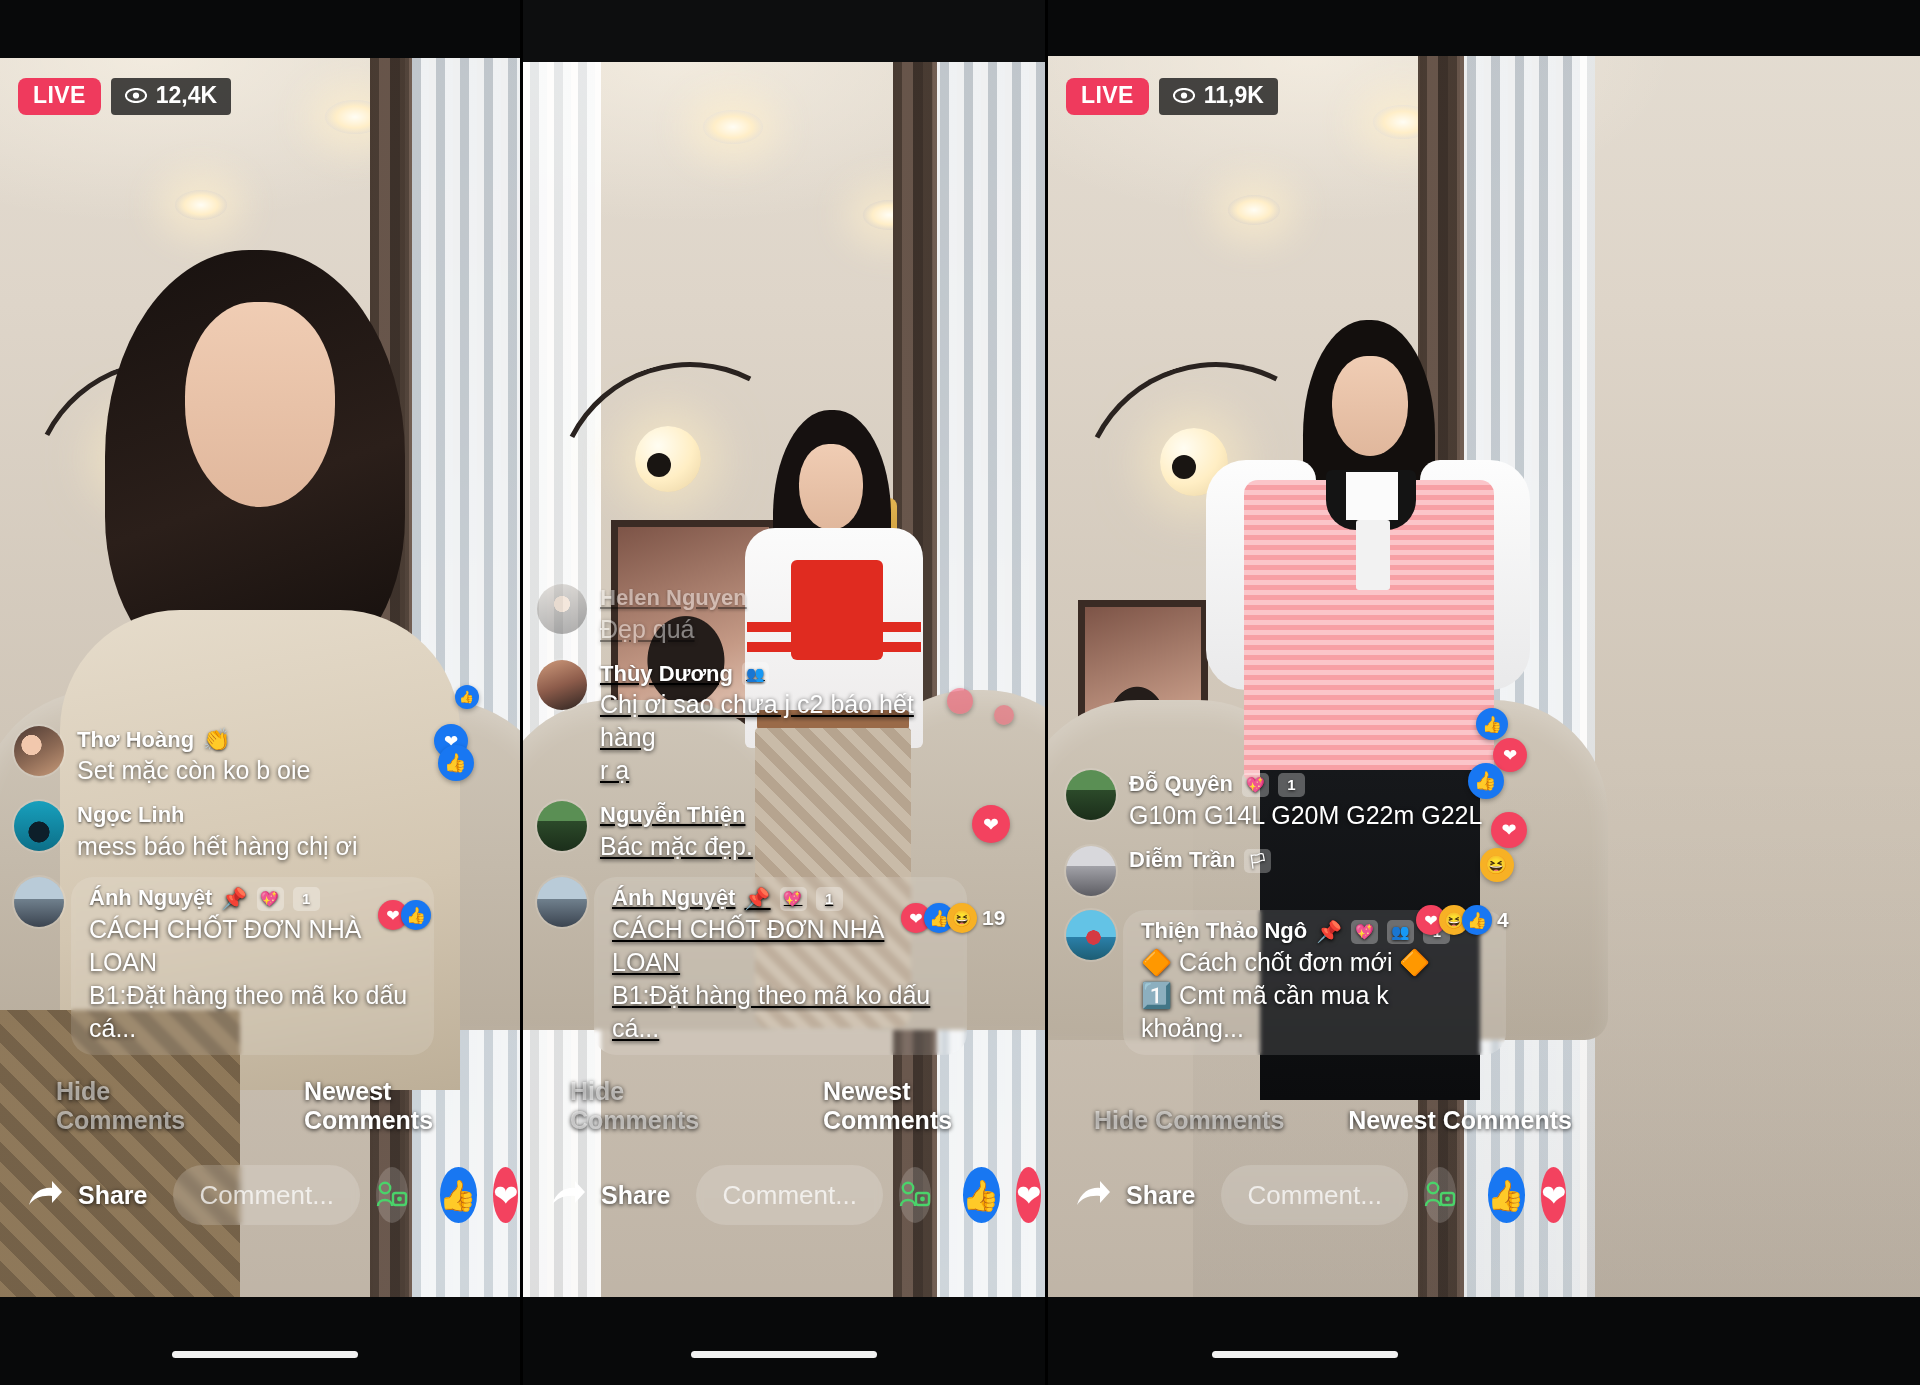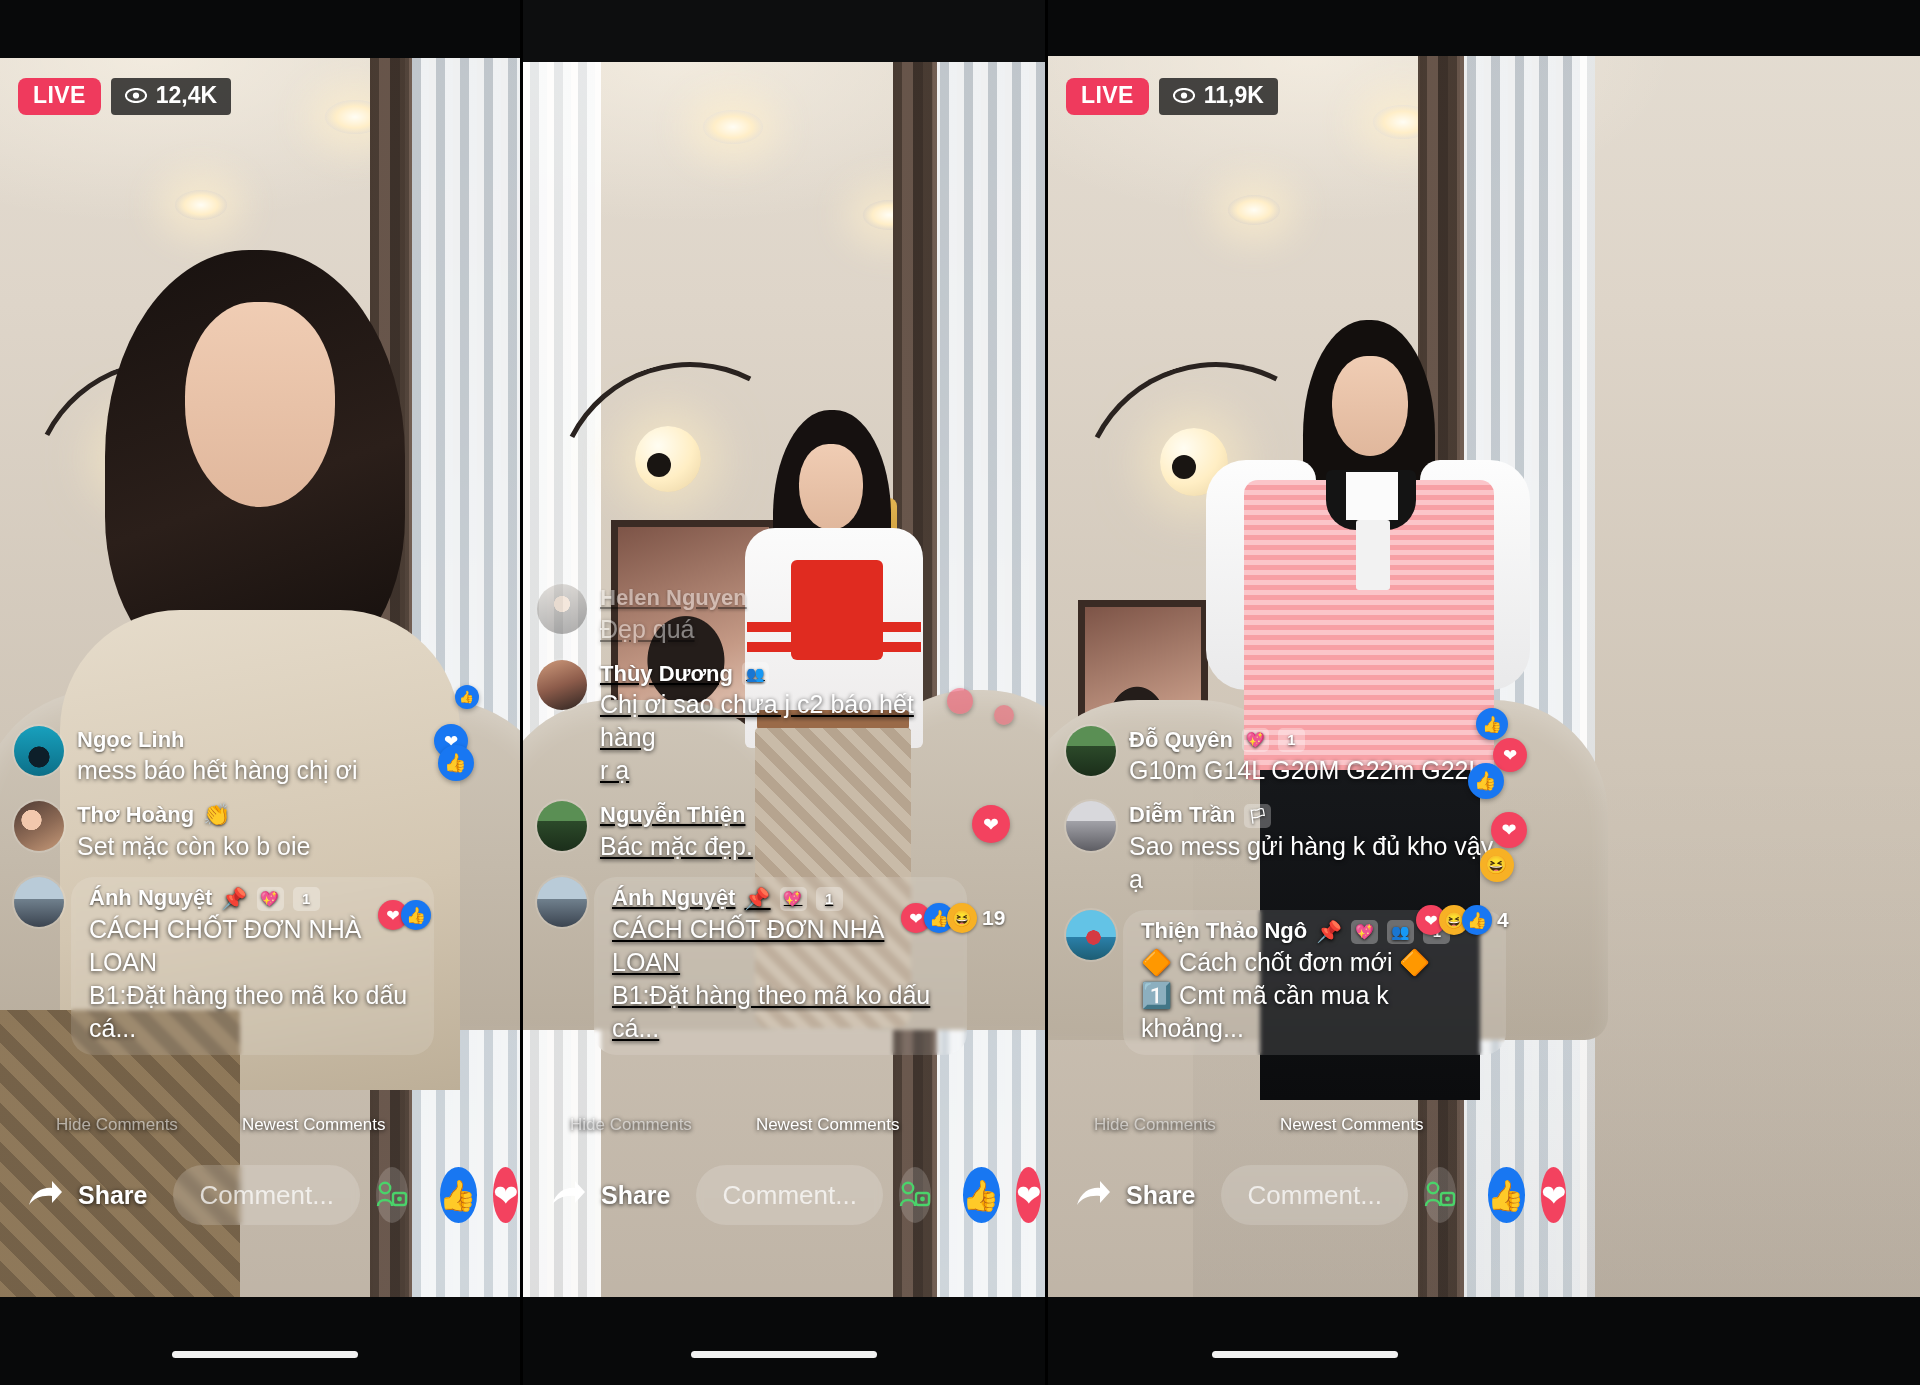--- a/index.html
+++ b/index.html
@@ -179,21 +179,21 @@
   .rx-count{ color:#fff; font-size:21px; font-weight:700; margin-left:5px;
              text-shadow:0 1px 3px rgba(0,0,0,.7); }
 
   
   .float-rx{ position:absolute; border-radius:50%; display:flex;
              align-items:center; justify-content:center; z-index:9;
              box-shadow:0 2px 5px rgba(0,0,0,.3); }
 
   
   .ctrl-row{ position:absolute; z-index:9; display:flex; gap:40px; align-items:center;}
-  .ctrl{ font-size:17px; font-weight:400; text-shadow:0 1px 4px rgba(0,0,0,.85);padding-left:24px; }
+  .ctrl{ font-size:25px; font-weight:700; text-shadow:0 1px 4px rgba(0,0,0,.85);padding-left:24px; }
   .ctrl.dim{ color:rgba(255,255,255,.55); }
   .ctrl.bright{ color:#ffffff; }
 
   
   .bottombar{
     position:absolute; left:0; right:0; z-index:10;
     display:flex; align-items:center; gap:16px; padding:0 16px;
   }
   .share-btn{ display:flex; align-items:center; gap:14px; padding:4px 10px; }
   .share-label{ color:#fff; font-size:25px; font-weight:700;
@@ -269,34 +269,34 @@
         <svg class="eye-ico" viewBox="0 0 24 16">
             <ellipse cx="12" cy="8" rx="11" ry="7.2" fill="none" stroke="#fff" stroke-width="2.2"></ellipse>
             <circle cx="12" cy="8" r="3.4" fill="#fff"></circle>
           </svg>
         <span>12,4K</span>
       </div>
     </div>
 
     <div class="comments" style="bottom:330px;">
       <div class="cmt">
-        <div class="avatar av-b"></div>
-        <div class="cmt-body">
-          <div class="cmt-name">Ngọc Linh</div>
-          <div class="cmt-text">mess báo hết hàng chị ơi</div>
-        </div>
-      </div>
-      <div class="cmt">
         <div class="avatar av-a"></div>
         <div class="cmt-body">
           <div class="cmt-name">
             <span>Thơ Hoàng</span>
             <span>👏</span>
           </div>
           <div class="cmt-text">Set mặc còn ko b oie</div>
+        </div>
+      </div>
+      <div class="cmt">
+        <div class="avatar av-b"></div>
+        <div class="cmt-body">
+          <div class="cmt-name">Ngọc Linh</div>
+          <div class="cmt-text">mess báo hết hàng chị ơi</div>
         </div>
       </div>
       <div class="cmt">
         <div class="avatar av-c"></div>
         <div class="cmt-body bubble" style="margin-left:-6px;">
           <div class="cmt-name">
             <span>Ánh Nguyệt</span>
             <span class="pin-ico">📌</span>
             <span class="badge-ico w">💖</span>
             <span class="badge-ico w">1</span>
@@ -540,22 +540,20 @@
           <div class="cmt-text">G10m G14L G20M G22m G22L</div>
         </div>
       </div>
       <div class="cmt">
         <div class="avatar av-g"></div>
         <div class="cmt-body">
           <div class="cmt-name">
             <span>Diễm Trần</span>
             <span class="badge-ico">🏳</span>
           </div>
-          <div class="cmt-text" style="white-space:pre-line;">Sao mess gửi hàng k đủ kho vậy
-ạ</div>
         </div>
       </div>
       <div class="cmt">
         <div class="avatar av-h"></div>
         <div class="cmt-body bubble" style="margin-left:-6px;">
           <div class="cmt-name">
             <span>Thiện Thảo Ngô</span>
             <span class="pin-ico">📌</span>
             <span class="badge-ico w">💖</span>
             <span class="badge-ico w">👥</span>

